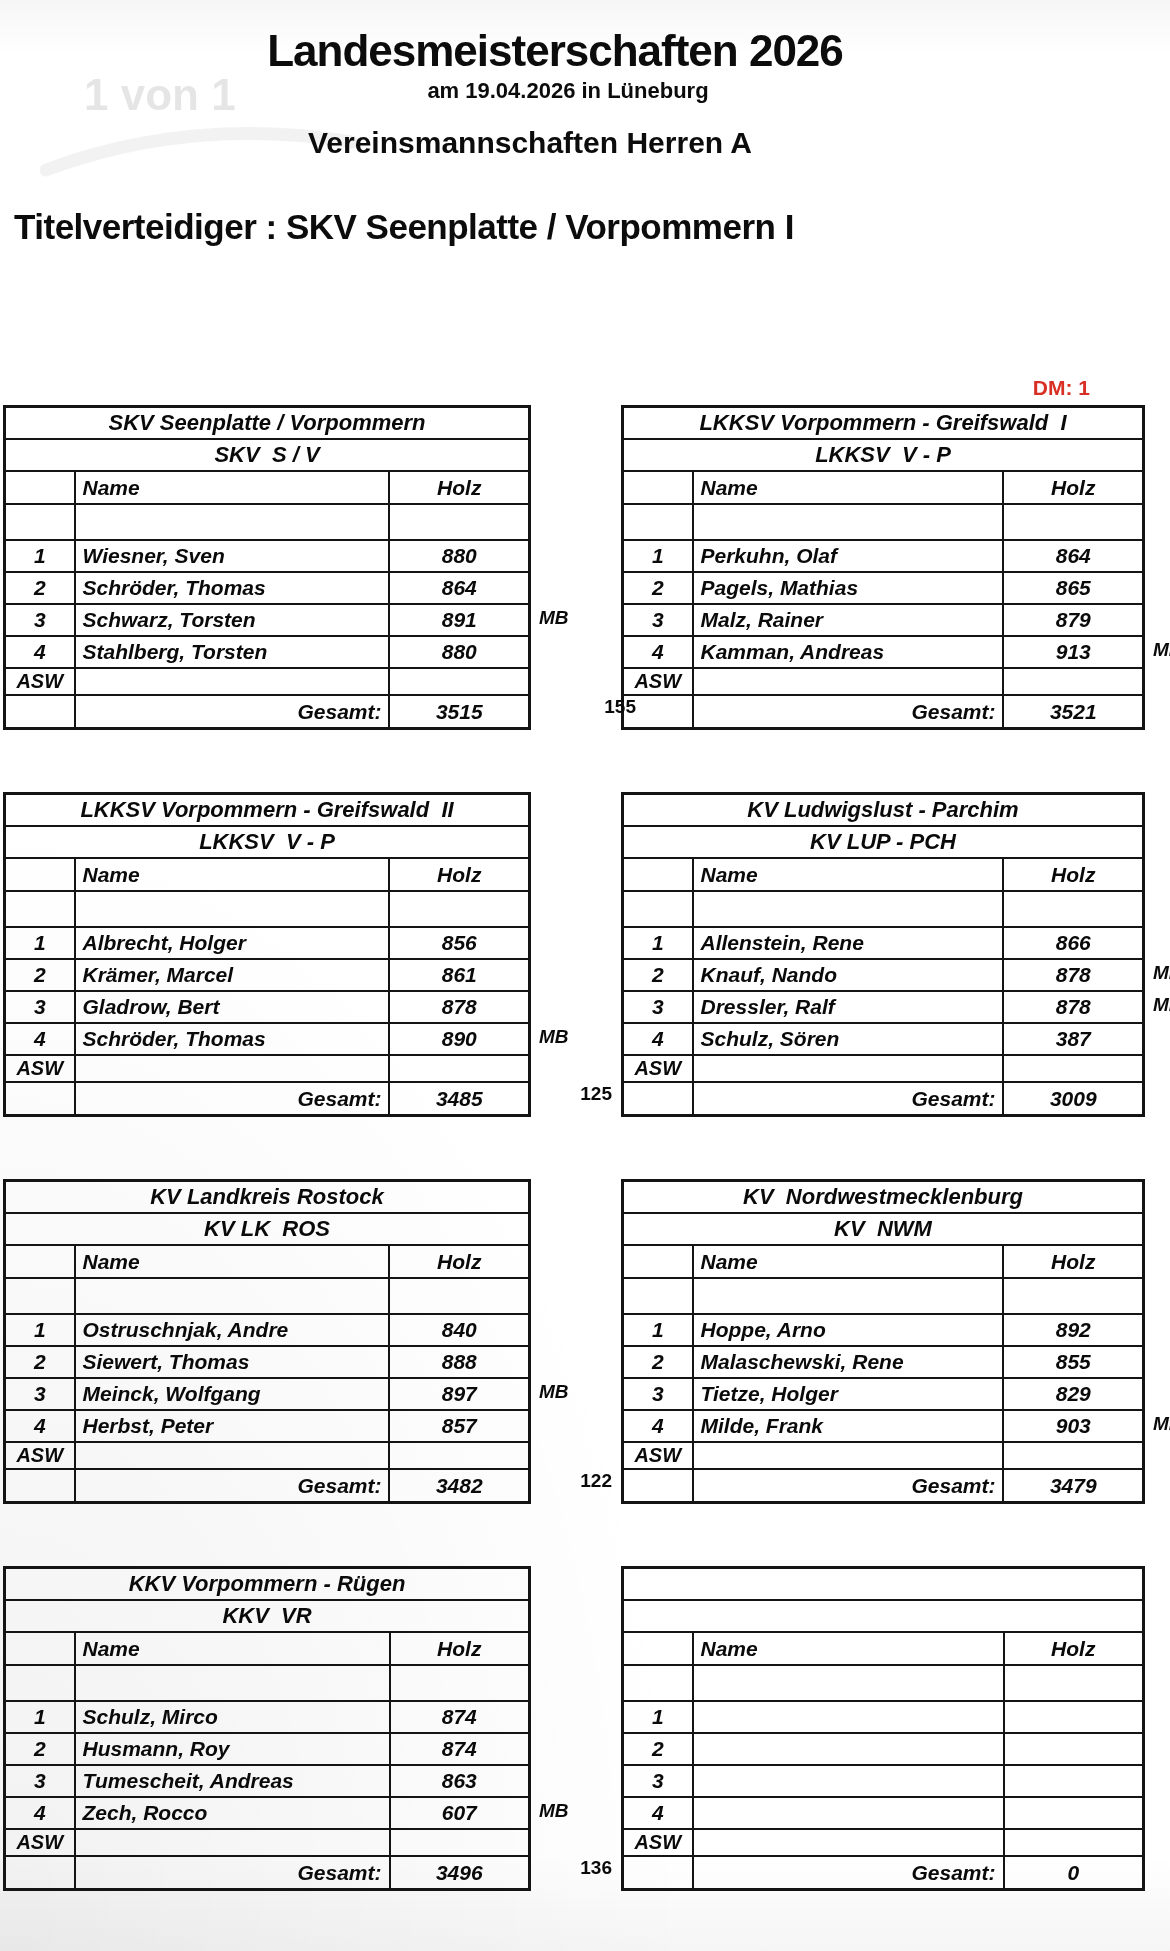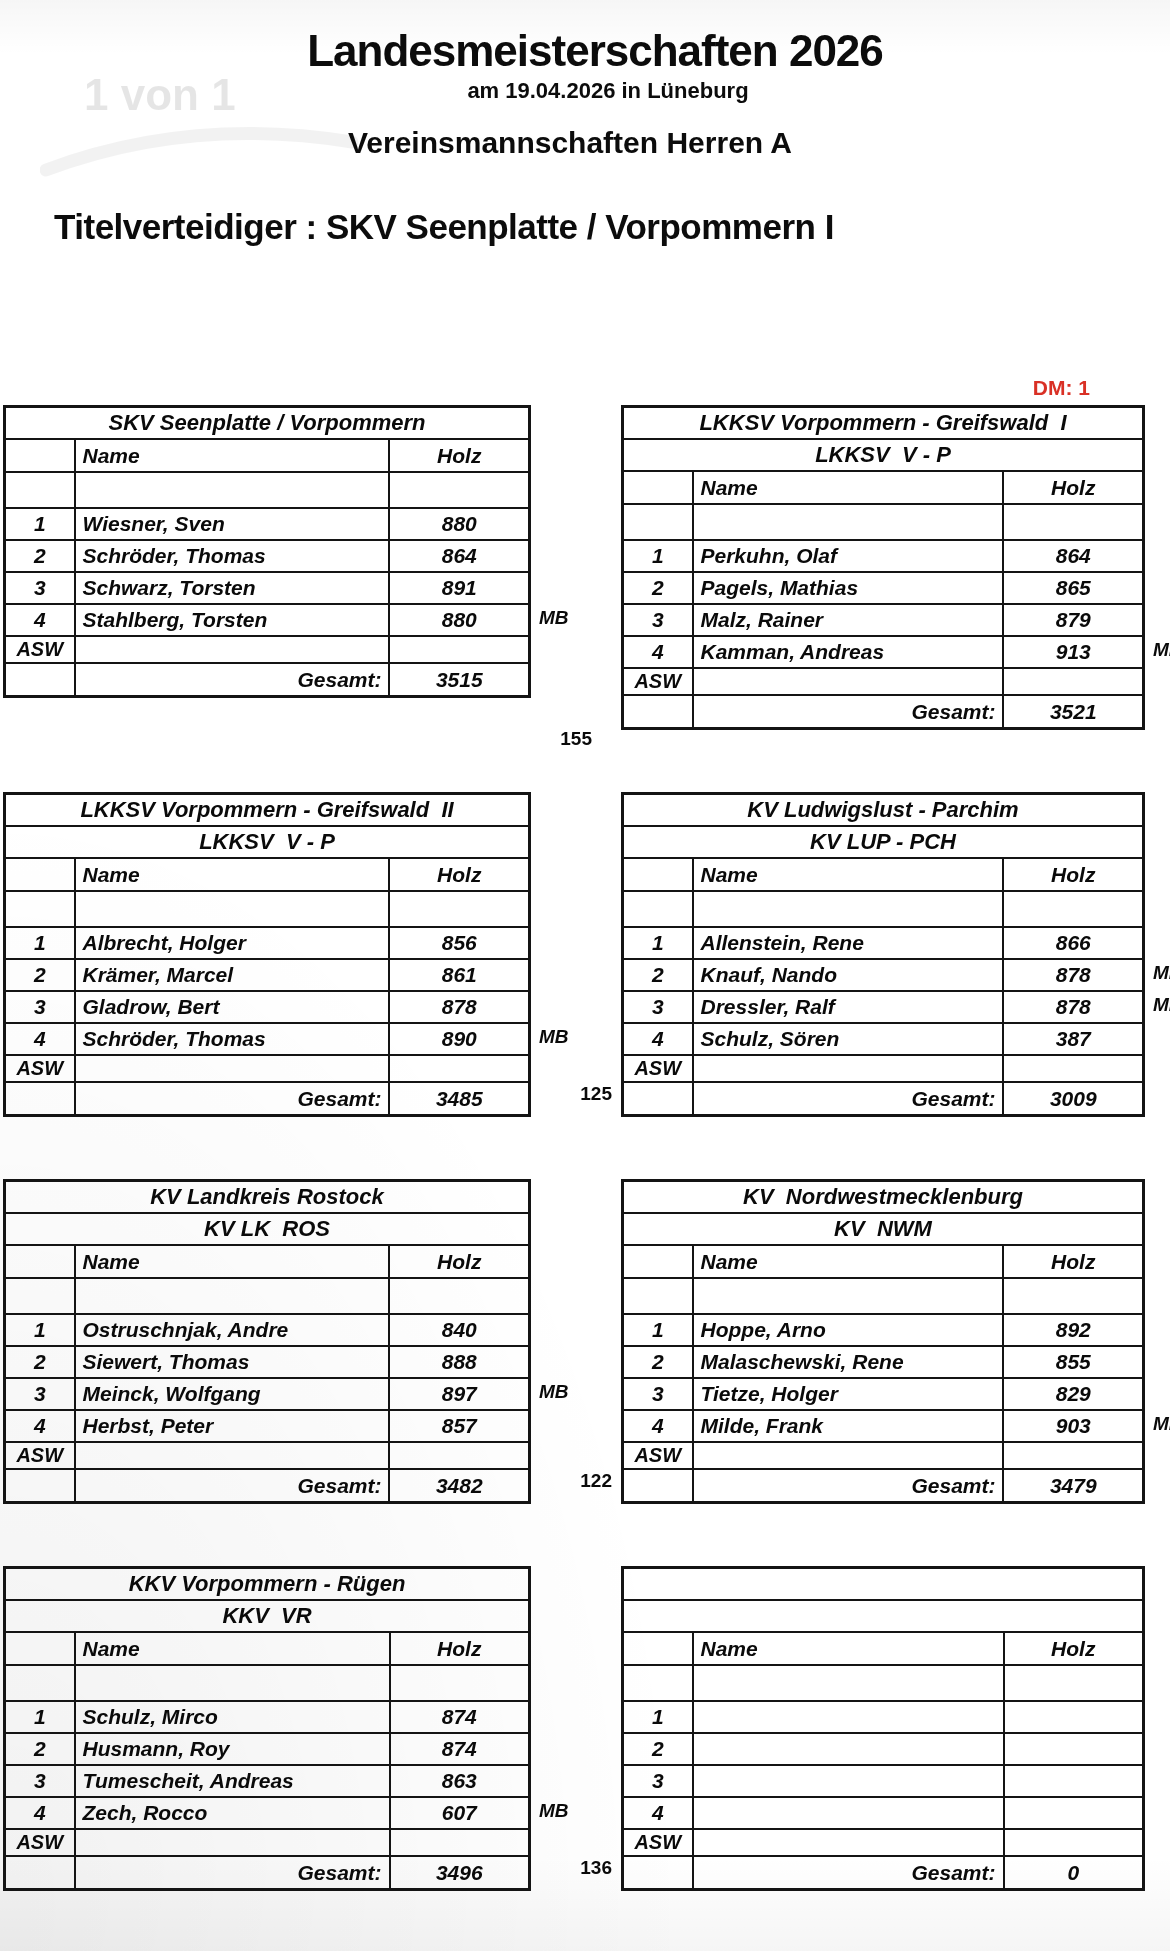--- a/index.html
+++ b/index.html
@@ -6,21 +6,21 @@
   #sheet {
     position:relative; width:1170px; height:1951px; overflow:hidden;
     background-color:#ffffff;
     background-image:
       linear-gradient(180deg, rgba(0,0,0,0.035) 0px, rgba(0,0,0,0) 55px),
       radial-gradient(ellipse at 0% 100%, rgba(0,0,0,0.055), rgba(0,0,0,0) 42%),
       linear-gradient(0deg, rgba(0,0,0,0.04) 0px, rgba(0,0,0,0) 95px);
     font-family:"Liberation Sans","DejaVu Sans",sans-serif;
     color:#0a0a0a;
   }
-  .hdr { position:absolute; font-weight:bold; color:#0c0c0c; white-space:pre;padding-left:40px; }
+  .hdr { position:absolute; font-weight:bold; color:#0c0c0c; white-space:pre; }
   .page-title   { top:26px;  left:0; width:1110px; text-align:center; font-size:44px; letter-spacing:-1px; }
   .page-sub     { top:78px;  left:0; width:1136px; text-align:center; font-size:22px; }
   .event-title  { top:126px; left:0; width:1060px; text-align:center; font-size:30px; }
   .defender     { top:207px; left:14px; font-size:35px; letter-spacing:-0.5px; }
   .dm           { position:absolute; top:376px; left:940px; width:150px; text-align:right;
                   font-size:21px; font-weight:bold; }
   .watermark    { position:absolute; top:70px; left:84px; font-size:44px; font-weight:bold;
                   color:rgba(0,0,0,0.10); white-space:pre; }
   .wm-curve     { position:absolute; top:108px; left:40px; }
 
@@ -64,20 +64,23 @@
     <table class="results">
       <colgroup>
           <col style="width:70px">
           <col>
           <col style="width:140px">
         </colgroup>
       <tbody>
         <tr class="team-row">
           <td colspan="3">SKV Seenplatte / Vorpommern</td>
         </tr>
+        <tr class="short-row">
+          <td colspan="3">SKV  S / V</td>
+        </tr>
         <tr class="hdr-row">
           <td class="c-pos"></td>
           <td class="c-name">Name</td>
           <td class="c-holz">Holz</td>
         </tr>
         <tr class="blank-row">
           <td class="c-pos"></td>
           <td class="c-name"></td>
           <td class="c-holz"></td>
         </tr>
@@ -167,21 +170,21 @@
         </tr>
         <tr class="total-row">
           <td class="c-pos"></td>
           <td class="c-name total-lbl">Gesamt:</td>
           <td class="c-holz">3521</td>
         </tr>
       </tbody>
     </table>
   <span class="mb-note" style="top: 234px;">MB</span>
     </div>
-<div class="gap-num" style="left: 522px; top: 696px; margin-top: 32px;">155</div>
+<div class="gap-num" style="left: 566px; top: 696px;">155</div>
   <div class="table-wrap" style="left: 3px; top: 792px; width: 528px;">
     <table class="results">
       <colgroup>
           <col style="width:70px">
           <col>
           <col style="width:140px">
         </colgroup>
       <tbody>
         <tr class="team-row">
           <td colspan="3">LKKSV Vorpommern - Greifswald  II</td>

